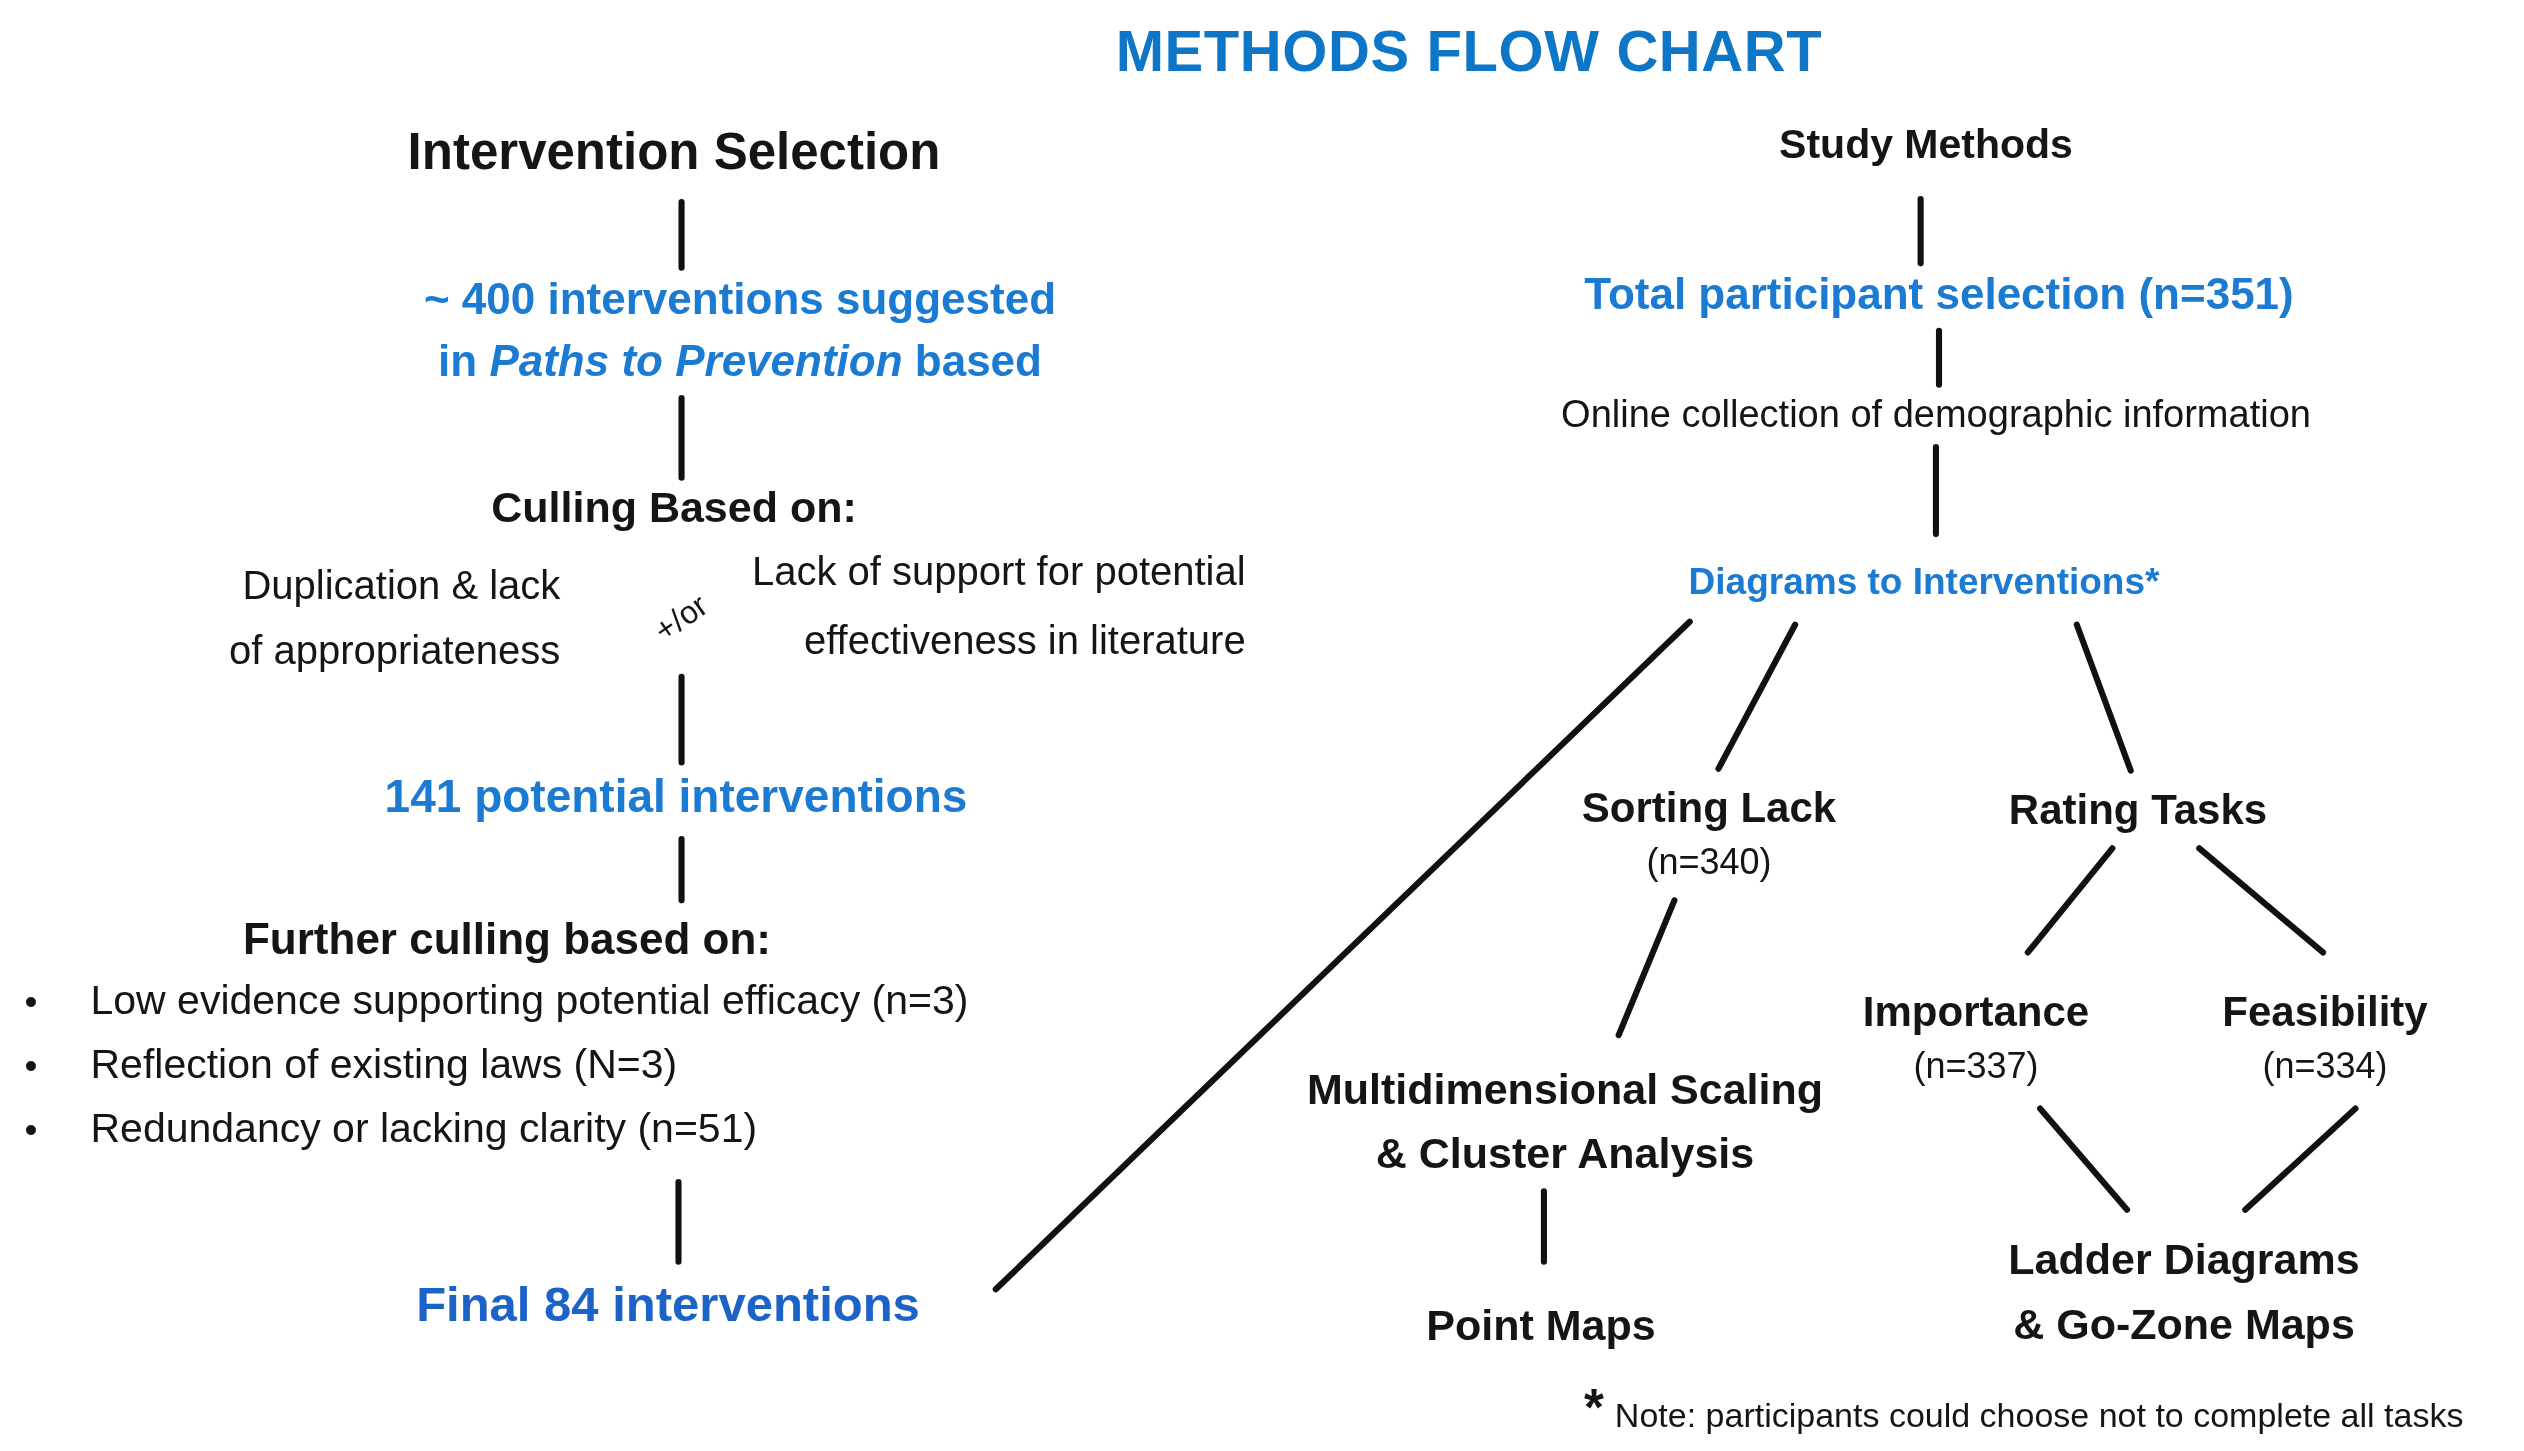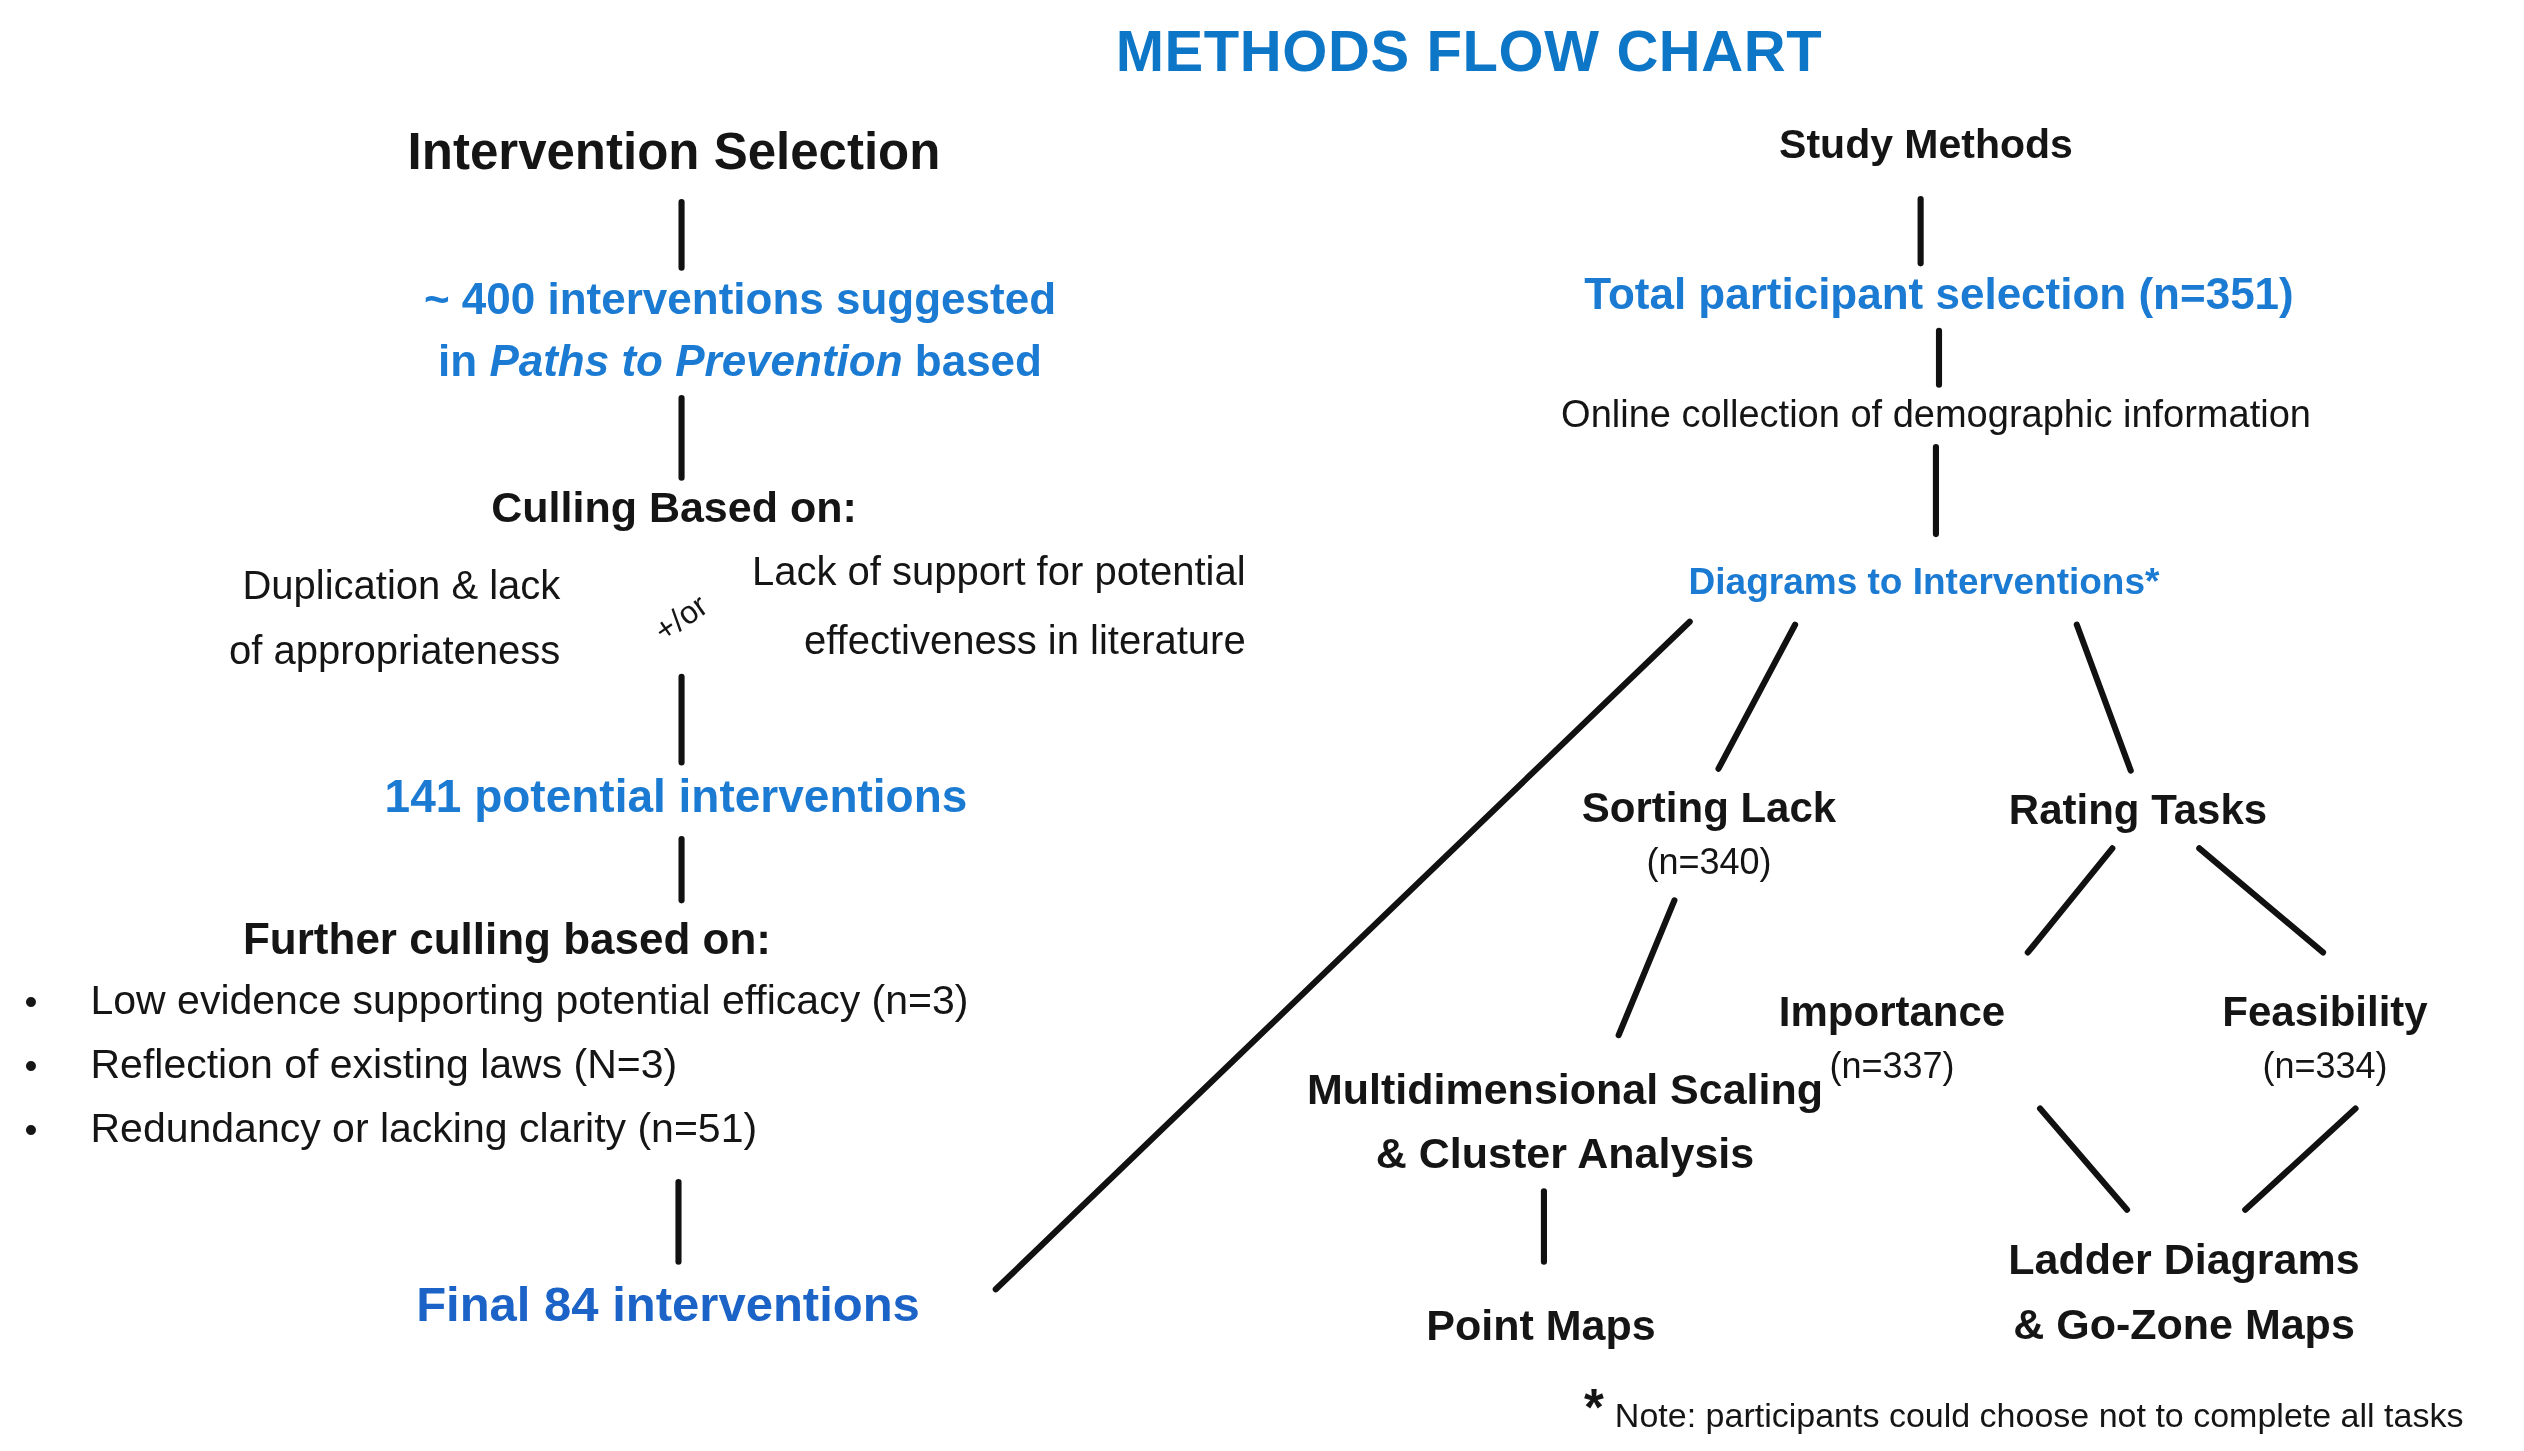--- a/index.html
+++ b/index.html
@@ -41,21 +41,21 @@
   #n-bullets{left:24.5px;top:977px;font-size:41px;}
   .bullet-row{display:flex;align-items:baseline;height:64px;}
   .bullet-dot{width:66px;text-align:left;font-size:37px;}
   #n-final{left:668px;top:1304px;font-size:49px;}
 
   #n-total{left:1939px;top:294px;font-size:44px;}
   #n-online{left:1936px;top:414px;font-size:38px;}
   #n-responses{left:1924px;top:582px;font-size:37px;}
   #n-sorting{left:1709px;top:833px;font-size:42px;}
   #n-rating{left:2138px;top:810px;font-size:42px;}
-  #n-importance{left:1892px;top:1037px;font-size:42px;}
+  #n-importance{left:1976px;top:1037px;font-size:42px;}
   #n-feasibility{left:2325px;top:1037px;font-size:42px;}
   .sub-n{font-weight:normal;font-size:36px;margin-top:8.6px;}
   #n-mds{left:1565px;top:1121px;font-size:43px;line-height:64px;}
   #n-pointmaps{left:1541px;top:1325px;font-size:43px;}
   #n-ladder{left:2184px;top:1292px;font-size:43px;line-height:65px;}
 
   #n-footnote{left:1584px;top:1382px;display:flex;align-items:flex-start;}
   #n-footnote .ast{font-size:51px;font-weight:bold;line-height:1;margin-right:11px;}
   #n-footnote .note{font-size:34px;padding-top:13.5px;}
 </style>

